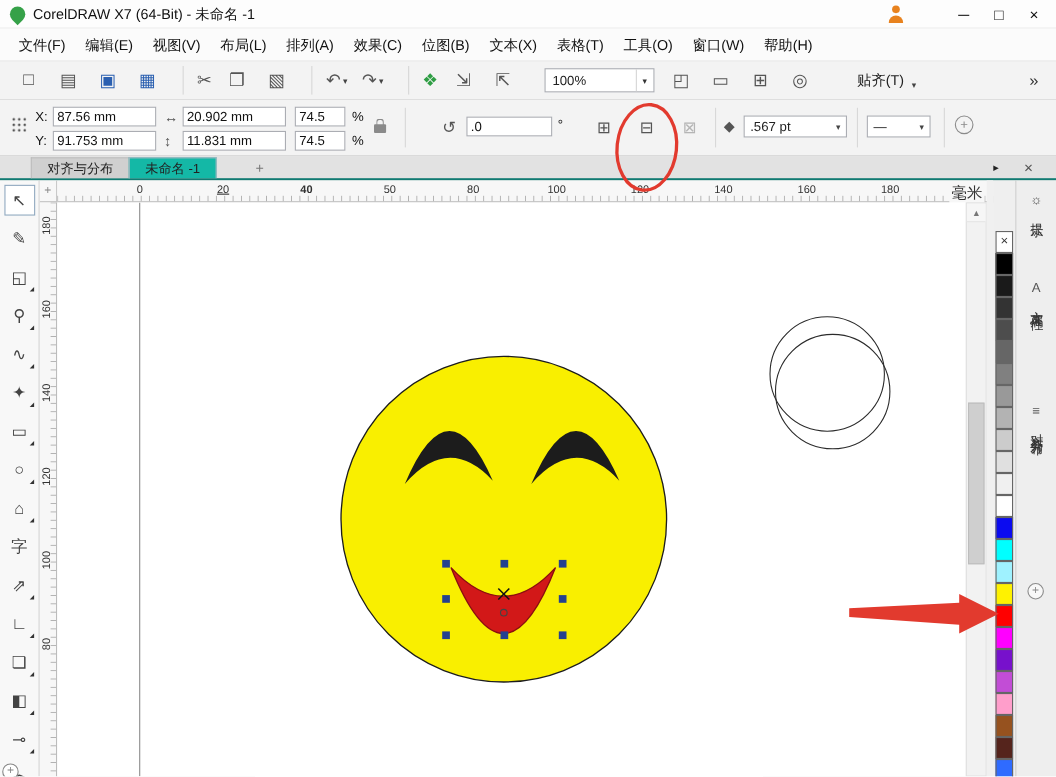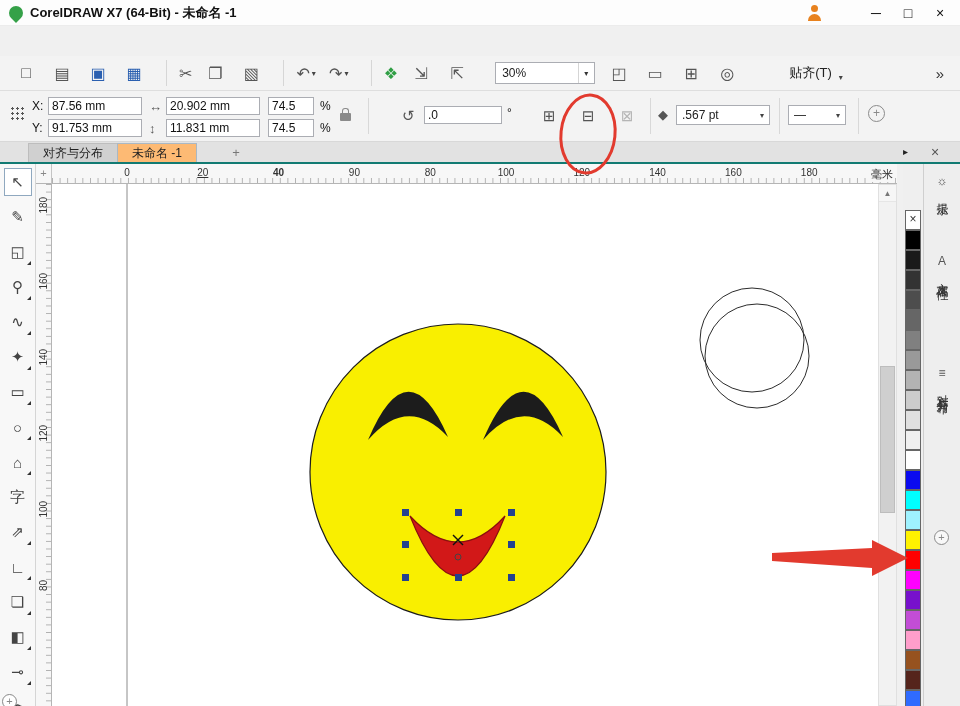--- a/index.html
+++ b/index.html
@@ -5,21 +5,21 @@
   * { margin:0; padding:0; box-sizing:border-box; }
   body { font-family:"Liberation Sans", sans-serif; }
   .app { position:relative; width:960px; height:706px; overflow:hidden; background:#f0f0f0;
          font-family:"Liberation Sans", sans-serif; font-size:12px; color:#222; }
 
   
   .titlebar { position:absolute; left:0; top:0; width:960px; height:26px; background:#fdfdfd;
               display:flex; align-items:center; border-bottom:1px solid #ececec; }
   .app-logo { width:14px; height:14px; margin:0 7px 0 9px; background:#35a148;
               border-radius:50% 50% 0 50%; transform:rotate(45deg); }
-  .win-title { font-size:13px; color:#111;font-weight:bold; }
+  .win-title { font-size:13px; color:#111; }
   .user-icon { position:absolute; right:138px; top:5px; width:16px; height:16px; }
   .user-icon::before { content:""; position:absolute; top:0; left:5px; width:7px; height:7px;
                        border-radius:50%; background:#e8821e; }
   .user-icon::after { content:""; position:absolute; bottom:0; left:2px; width:13px; height:7px;
                       border-radius:7px 7px 0 0; background:#e8821e; }
   .win-btns { position:absolute; right:4px; top:0; height:26px; display:flex; align-items:center; }
   .win-btn { width:32px; height:24px; display:flex; align-items:center; justify-content:center;
              font-size:14px; color:#111; }
 
   
@@ -34,21 +34,21 @@
   .tbtn { height:26px; min-width:26px; display:flex; align-items:center; justify-content:center;
           margin:0 5px; color:#555; font-size:16px; }
   .tbtn.grp { margin-left:14px; border-left:1px solid #d6d6d6; padding-left:12px; }
   .ticon.save, .ticon.print { color:#2a5fb0; }
   .ticon.search-content { color:#2f9e44; }
   .caret { font-size:8px; color:#444; margin-left:2px; }
   .combo { display:flex; align-items:center; background:#fff; border:1px solid #abadb3; height:22px;
            padding:0 6px; font-size:12px; margin:0 6px 0 20px; width:100px; justify-content:space-between; }
   .combo .carr { font-size:8px; color:#333; border-left:1px solid #d5d5d5; padding-left:5px;
                  height:100%; display:flex; align-items:center; }
-  .snap-btn { display:flex; align-items:flex-end; margin-left:44px; font-size:13px; color:#222; gap:5px; }
+  .snap-btn { display:flex; align-items:flex-end; margin-left:34px; font-size:13px; color:#222; gap:5px; }
   .overflow { margin-left:auto; margin-right:8px; font-size:15px; color:#333; }
 
   
   .propbar { position:absolute; left:0; top:91px; width:960px; height:51px; background:#f3f3f3;
              border-bottom:1px solid #d8d8d8; }
   .pb-abs { position:absolute; }
   .dots-icon { left:10px; top:15px; width:14px; height:14px;
                background-image:radial-gradient(#555 30%, transparent 40%);
                background-size:5px 5px; }
   .pb-label { font-size:12px; color:#111; }
@@ -66,36 +66,36 @@
                   border:1.5px solid #8a8a8a; border-bottom:none; border-radius:3px 3px 0 0; }
   .quick-plus { position:absolute; left:868px; top:14px; width:17px; height:17px; border:1.5px solid #8a8a8a;
                 border-radius:50%; color:#8a8a8a; text-align:center; line-height:14px; font-size:12px; }
 
   
   .tabbar { position:absolute; left:0; top:142px; width:960px; height:22px; background:#e2e2e2;
             border-bottom:2px solid #117a72; }
   .doc-tab { position:absolute; top:1px; height:19px; display:flex; align-items:center;
              padding:0 14px; font-size:12px; color:#222; }
   .doc-tab.welcome { left:28px; background:#d0d0d0; border:1px solid #bdbdbd; border-bottom:none; }
-  .doc-tab.active { left:117px; background:#fdba74; border:1px solid #aab8c4; border-bottom:none; }
+  .doc-tab.active { left:117px; background:#14b8a6; border:1px solid #aab8c4; border-bottom:none; }
   .new-tab { position:absolute; left:228px; top:3px; width:16px; height:16px; color:#777;
              font-size:13px; text-align:center; line-height:15px; }
   .tab-scroll { position:absolute; left:903px; top:4px; font-size:10px; color:#222; }
   .doc-close { position:absolute; left:931px; top:2px; font-size:14px; color:#555; }
 
   
   .ruler-corner { position:absolute; left:36px; top:164px; width:16px; height:20px; background:#f7f7f7;
                   border-right:1px solid #c4c4c4; border-bottom:1px solid #b5b5b5; color:#888;
                   font-size:11px; text-align:center; line-height:18px; }
   .hruler { position:absolute; left:52px; top:164px; width:851px; height:20px; background:#f7f7f7;
             border-bottom:1px solid #b5b5b5;
             background-image:linear-gradient(to right, #b0b0b0 0 1px, transparent 1px 100%);
             background-size:7.6px 5px; background-repeat:repeat-x; background-position:0 100%; }
   .hnum { position:absolute; top:3px; transform:translateX(-50%); font-size:10px; color:#333; }
-  .hunit { position:absolute; right:8px; top:3px; font-size:11px; color:#333; background:#f7f7f7; padding:0 2px; }
+  .hunit { position:absolute; right:8px; top:3px; font-size:14px; color:#333; background:#f7f7f7; padding:0 2px; }
   .vruler { position:absolute; left:36px; top:184px; width:16px; height:522px; background:#f7f7f7;
             border-right:1px solid #b5b5b5;
             background-image:linear-gradient(to bottom, #b0b0b0 0 1px, transparent 1px 100%);
             background-size:5px 7.6px; background-repeat:repeat-y; background-position:100% 0; }
   .vnum { position:absolute; left:-1px; width:16px; text-align:center; font-size:10px; color:#333;
           transform:rotate(-90deg); }
 
   
   .toolbox { position:absolute; left:0; top:164px; width:36px; height:542px; background:#f8f8f8;
              border-right:1px solid #d5d5d5; padding-top:4px; }
@@ -148,20 +148,34 @@
     <div class="app-logo"></div>
     <span class="win-title">CorelDRAW X7 (64-Bit) - 未命名 -1</span>
     <span class="user-icon"></span>
     <div class="win-btns">
       <span class="win-btn">─</span>
       <span class="win-btn">□</span>
       <span class="win-btn">×</span>
     </div>
   </div>
 
+  <div class="menubar">
+      <span class="menu-item">文件(F)</span>
+      <span class="menu-item">编辑(E)</span>
+      <span class="menu-item">视图(V)</span>
+      <span class="menu-item">布局(L)</span>
+      <span class="menu-item">排列(A)</span>
+      <span class="menu-item">效果(C)</span>
+      <span class="menu-item">位图(B)</span>
+      <span class="menu-item">文本(X)</span>
+      <span class="menu-item">表格(T)</span>
+      <span class="menu-item">工具(O)</span>
+      <span class="menu-item">窗口(W)</span>
+      <span class="menu-item">帮助(H)</span>
+    </div>
 
   <div class="toolbar">
     <div style="display:flex;align-items:center;">
         <div class="tbtn">
           <span class="ticon new-document">□</span>
         </div>
         <div class="tbtn">
           <span class="ticon open-document">▤</span>
         </div>
         <div class="tbtn">
@@ -191,21 +205,21 @@
           <span class="ticon search-content">❖</span>
         </div>
         <div class="tbtn">
           <span class="ticon import">⇲</span>
         </div>
         <div class="tbtn">
           <span class="ticon export">⇱</span>
         </div>
       </div>
     <div class="combo">
-      <span>30%</span>
+      <span>100%</span>
       <span class="carr">▾</span>
     </div>
     <div style="display:flex;align-items:center;">
         <div class="tbtn">
           <span class="ticon fullscreen-preview">◰</span>
         </div>
         <div class="tbtn">
           <span class="ticon show-rulers">▭</span>
         </div>
         <div class="tbtn">
@@ -281,21 +295,21 @@
     <span class="tab-scroll">▸</span>
     <span class="doc-close">×</span>
   </div>
 
   <div class="ruler-corner">+</div>
   <div class="hruler">
     <span class="hunit">毫米</span>
   <span class="hnum" style="left: 75px;">0</span>
       <span class="hnum" style="left: 150.8px; text-decoration: underline;">20</span>
       <span class="hnum" style="left: 226.6px; font-weight: bold;">40</span>
-      <span class="hnum" style="left: 302.4px;">90</span>
+      <span class="hnum" style="left: 302.4px;">50</span>
       <span class="hnum" style="left: 378.2px;">80</span>
       <span class="hnum" style="left: 454px;">100</span>
       <span class="hnum" style="left: 529.8px;">120</span>
       <span class="hnum" style="left: 605.6px;">140</span>
       <span class="hnum" style="left: 681.4px;">160</span>
       <span class="hnum" style="left: 757.2px;">180</span>
     </div>
   <div class="vruler">
       <span class="vnum" style="top: 16px;">180</span>
       <span class="vnum" style="top: 92px;">160</span>

